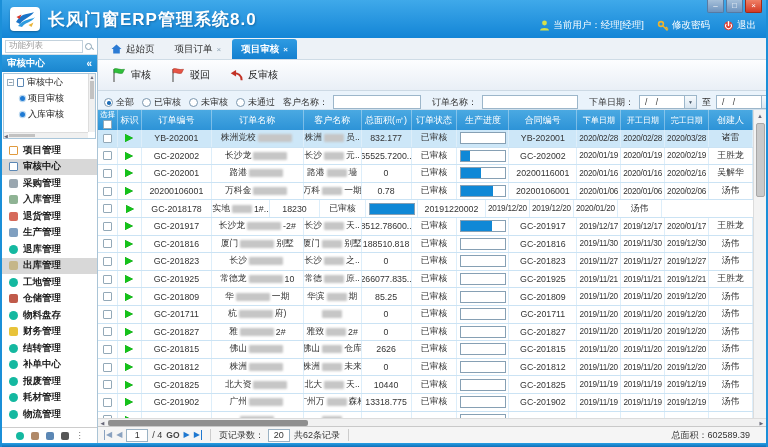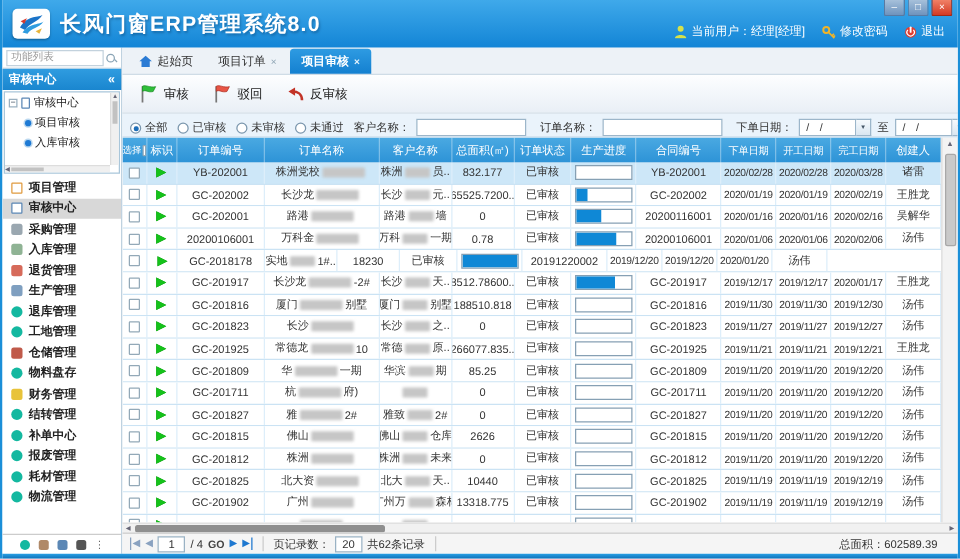--- a/index.html
+++ b/index.html
@@ -79,21 +79,21 @@
 .f-ord{width:96px;margin-right:6px;}
 .date{display:flex;flex:0 0 auto;}
 .date .di{width:46px;height:14px;border:1px solid #9cb6ca;background:#fff;font-size:8.5px;color:#333;display:flex;align-items:center;padding-left:5px;letter-spacing:3px;}
 .date .db{width:12px;height:14px;border:1px solid #9cb6ca;border-left:none;background:linear-gradient(#f6fafd,#d9e6f1);font-size:5px;color:#456;display:flex;align-items:center;justify-content:center;}
 
 
 .grid{flex:1;position:relative;min-height:0;overflow:hidden;}
 .grid-inner{position:absolute;left:0;top:0;right:13px;bottom:0;display:flex;flex-direction:column;overflow:hidden;}
 .grid-header{height:20px;background:linear-gradient(#4aa9e2,#2d93d7);display:flex;color:#fff;font-size:9px;flex:0 0 auto;}
 .gh{border-right:1px solid rgba(255,255,255,.35);display:flex;align-items:center;justify-content:center;overflow:hidden;white-space:nowrap;}
-.gh.sel-h{flex-direction:row;font-size:7.5px;line-height:8px;justify-content:center;gap:1px;}
+.gh.sel-h{flex-direction:column;font-size:7.5px;line-height:8px;justify-content:center;gap:1px;}
 .grid-rows{flex:1;overflow:hidden;}
 .gr{height:17.6px;display:flex;background:#fff;border-bottom:1px solid #cbe3f4;}
 .gr.sel{background:#cde7f8;}
 .gc{border-right:1px solid #ddeefa;display:flex;align-items:center;justify-content:center;font-size:8.8px;color:#333;overflow:hidden;white-space:nowrap;}
 .c0{width:20px;}.c1{width:24px;}.c2{width:70px;}.c3{width:92px;}.c4{width:58px;}.c5{width:50px;}
 .c6{width:46px;}.c7{width:52px;}.c8{width:68px;}.c9{width:44px;}.c10{width:44px;}.c11{width:44px;}.c12{width:44px;}
 .c9,.c10,.c11{font-size:8.2px;letter-spacing:-0.2px;}
 .cb{width:9px;height:9px;border:1px solid #93a9b8;background:#fff;border-radius:1px;}
 .tri{width:0;height:0;border-top:4.5px solid transparent;border-bottom:4.5px solid transparent;border-left:8px solid #15c21a;filter:drop-shadow(0.5px 0.5px 0 #0a7a0e);}
 .censor{height:8px;background:#c6c6c6;border-radius:1px;filter:blur(1.3px);margin:0 2px;flex:0 0 auto;}
@@ -223,20 +223,24 @@
             <div>退货管理</div>
           </div>
           <div class="sb-item">
             <div class="ic gear-blue"></div>
             <div>生产管理</div>
           </div>
           <div class="sb-item">
             <div class="ic dot-teal"></div>
             <div>退库管理</div>
           </div>
+          <div class="sb-item hl">
+            <div class="ic home-tan"></div>
+            <div>出库管理</div>
+          </div>
           <div class="sb-item">
             <div class="ic dot-teal"></div>
             <div>工地管理</div>
           </div>
           <div class="sb-item">
             <div class="ic home-red"></div>
             <div>仓储管理</div>
           </div>
           <div class="sb-item">
             <div class="ic dot-teal"></div>

